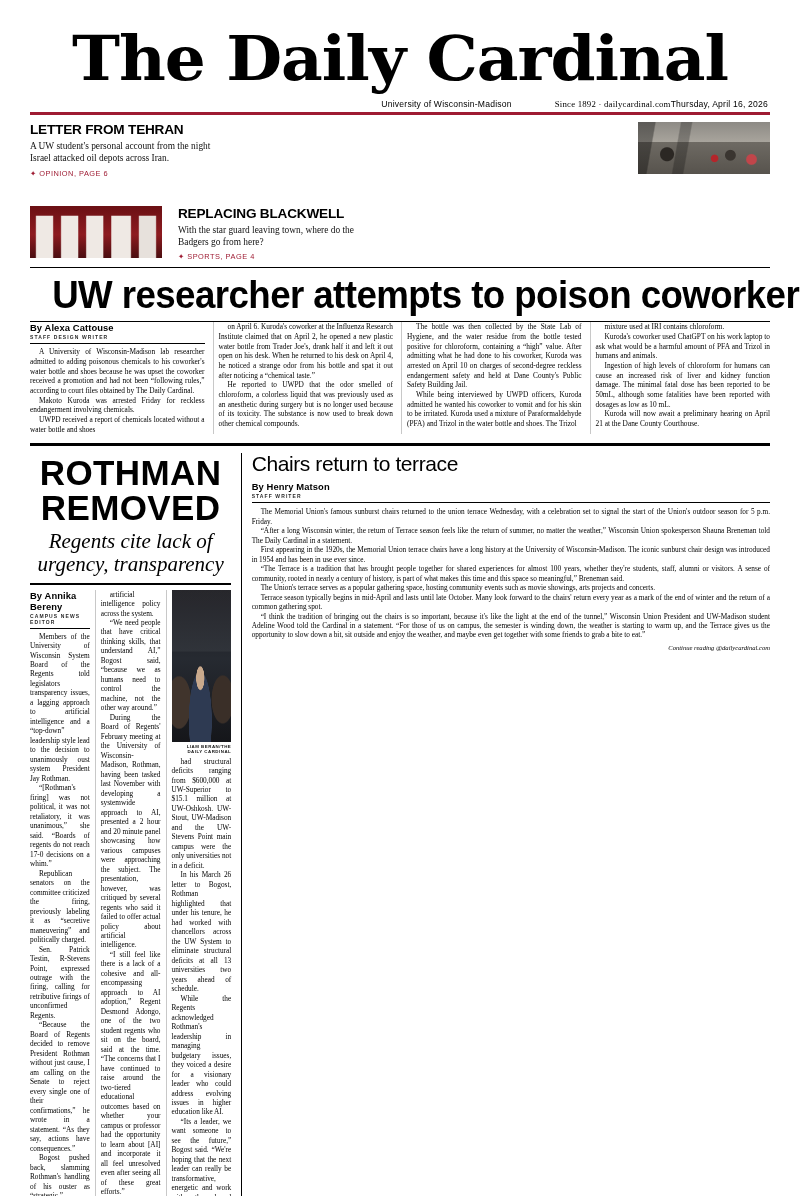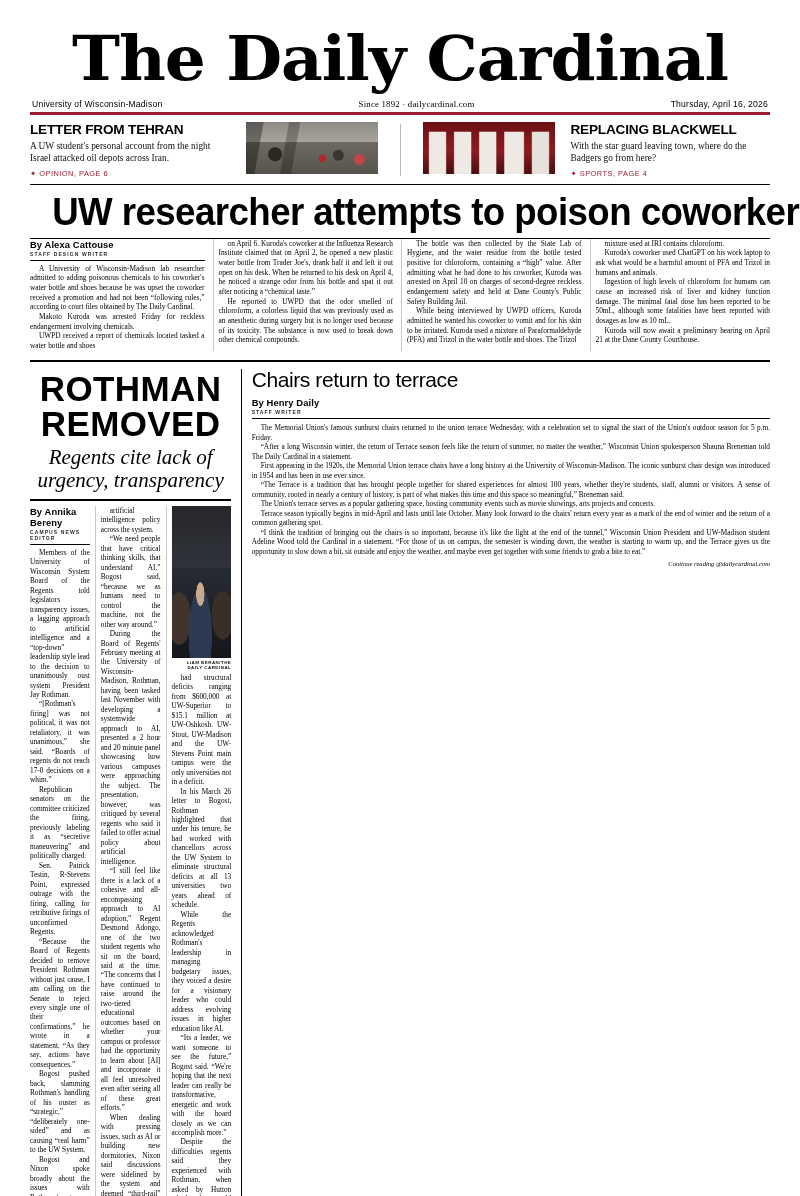--- a/index.html
+++ b/index.html
@@ -19,31 +19,31 @@
     font-family: "DejaVu Serif", "Liberation Serif", serif;
     font-weight: 700;
     font-size: 62px;
     letter-spacing: -1px;
     line-height: 1.05;
     white-space: nowrap;
     transform: scaleX(1.04);
   }
   .masthead-rule-wrap { margin-top: 8px; }
   .dateline {
-    display: flex; justify-content: space-between; align-items: baseline;
+    display: flex; justify-content: flex-end; align-items: baseline;
     font-family: "Liberation Sans", sans-serif;
     font-size: 8.6px; letter-spacing: .2px;
     padding: 0 2px 3px 2px;
   }
-  .dateline .center { font-family: "Liberation Serif", serif; font-size: 8.8px; }
+  .dateline .center { font-family: "Liberation Serif", serif; font-size: 8.8px; margin-left: 43px; }
   .rule-red { height: 2.6px; background: #9e1b32; width: 100%; }
   .rule-thin { height: 1px; background: #000; width: 100%; }
 
   
-  .teasers { display: flex; align-items: stretch; gap: 12px; padding: 7px 0 6px 0; }
+  .teasers { display: flex; align-items: stretch; gap: 12px; padding: 7px 0 6px 0; flex-direction: column; }
   .teaser { display: flex; align-items: flex-start; gap: 8px; flex: 1 1 0; }
   .teaser.right { justify-content: flex-start; }
   .teaser-txt { flex: 1 1 auto; }
   .teaser-kicker {
     font-family: "Liberation Sans", sans-serif;
     font-weight: 700; font-size: 13.6px; letter-spacing: -.2px;
     margin-bottom: 3px;
   }
   .teaser-deck {
     font-size: 9.4px; line-height: 1.32; color: #111; margin-bottom: 4px;
@@ -209,21 +209,21 @@
   <div class="lead-hed">UW researcher attempts to poison coworker</div>
   <div class="rule-thin"></div>
 
   <div class="cols-4 lead-body">
     <div class="col">
       <div class="byline-name">By Alexa Cattouse</div>
       <div class="byline-role">STAFF DESIGN WRITER</div>
       <div class="byline-rule"></div>
       <p class="body">A University of Wisconsin-Madison lab researcher admitted to adding poisonous chemicals to his coworker's water bottle and shoes because he was upset the coworker received a promotion and had not been “following rules,” according to court files obtained by The Daily Cardinal.</p>
       <p class="body">Makoto Kuroda was arrested Friday for reckless endangerment involving chemicals.</p>
-      <p class="body">UWPD received a report of chemicals located tasked a water bottle and shoes</p>
+      <p class="body">UWPD received a report of chemicals located without a water bottle and shoes</p>
     </div>
     <div class="col">
       <p class="body">on April 6. Kuroda's coworker at the Influenza Research Institute claimed that on April 2, he opened a new plastic water bottle from Trader Joe's, drank half it and left it out open on his desk. When he returned to his desk on April 4, he noticed a strange odor from his bottle and spat it out after noticing a “chemical taste.”</p>
       <p class="body">He reported to UWPD that the odor smelled of chloroform, a colorless liquid that was previously used as an anesthetic during surgery but is no longer used because of its toxicity. The substance is now used to break down other chemical compounds.</p>
     </div>
     <div class="col">
       <p class="body">The bottle was then collected by the State Lab of Hygiene, and the water residue from the bottle tested positive for chloroform, containing a “high” value. After admitting what he had done to his coworker, Kuroda was arrested on April 10 on charges of second-degree reckless endangerment safety and held at Dane County's Public Safety Building Jail.</p>
       <p class="body">While being interviewed by UWPD officers, Kuroda admitted he wanted his coworker to vomit and for his skin to be irritated. Kuroda used a mixture of Paraformaldehyde (PFA) and Trizol in the water bottle and shoes. The Trizol</p>
     </div>
     <div class="col">
@@ -277,21 +277,21 @@
           <p class="body">Despite the difficulties regents said they experienced with Rothman, when asked by Hutton whether they would do it all again and hire him back in 2022, for both, the answer was yes.</p>
 
         </div>
       </div>
     </div>
 
     <div class="lower-div"></div>
 
     <div class="lower-right">
       <div class="terrace-hed">Chairs return to terrace</div>
-      <div class="byline-name">By Henry Daily</div>
+      <div class="byline-name">By Henry Matson</div>
       <div class="byline-role">STAFF WRITER</div>
       <div class="terrace-rule"></div>
       <p class="body">The Memorial Union's famous sunburst chairs returned to the union terrace Wednesday, with a celebration set to signal the start of the Union's outdoor season for 5 p.m. Friday.</p>
       <p class="body">“After a long Wisconsin winter, the return of Terrace season feels like the return of summer, no matter the weather,” Wisconsin Union spokesperson Shauna Breneman told The Daily Cardinal in a statement.</p>
       <p class="body">First appearing in the 1920s, the Memorial Union terrace chairs have a long history at the University of Wisconsin-Madison. The iconic sunburst chair design was introduced in 1954 and has been in use ever since.</p>
       <p class="body">“The Terrace is a tradition that has brought people together for shared experiences for almost 100 years, whether they're students, staff, alumni or visitors. A sense of community, rooted in nearly a century of history, is part of what makes this time and this space so meaningful,” Breneman said.</p>
       <p class="body">The Union's terrace serves as a popular gathering space, hosting community events such as movie showings, arts projects and concerts.</p>
       <p class="body">Terrace season typically begins in mid-April and lasts until late October. Many look forward to the chairs' return every year as a mark of the end of winter and the return of a common gathering spot.</p>
       <p class="body">“I think the tradition of bringing out the chairs is so important, because it's like the light at the end of the tunnel,” Wisconsin Union President and UW-Madison student Adeline Wood told the Cardinal in a statement. “For those of us on campus, the semester is winding down, the weather is starting to warm up, and the Terrace gives us the opportunity to slow down a bit, sit outside and enjoy the weather, and maybe even get together with some friends to grab a bite to eat.”</p>
       <div class="contread">Continue reading @dailycardinal.com</div>

